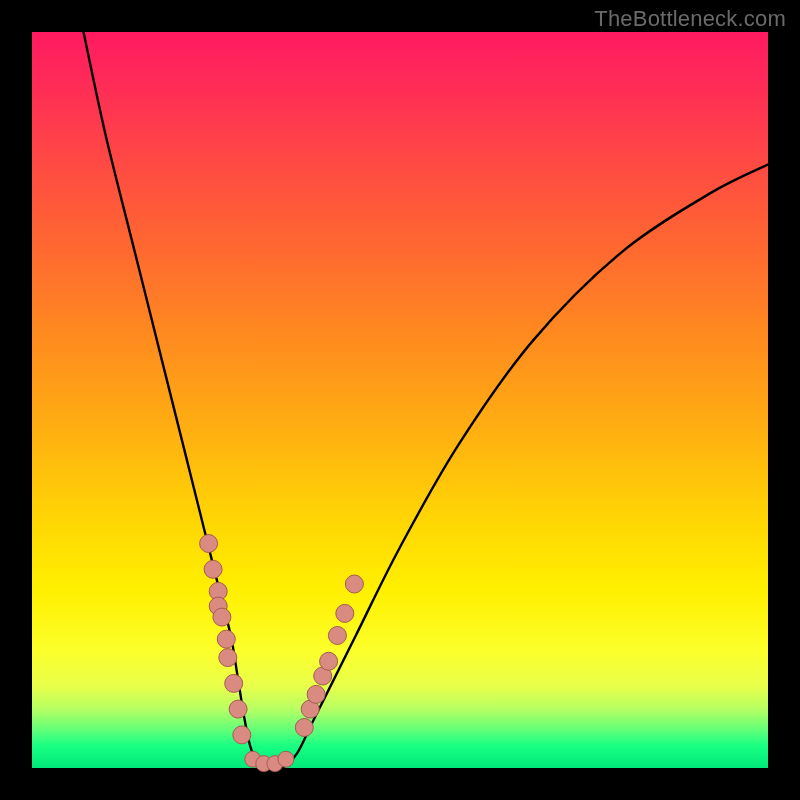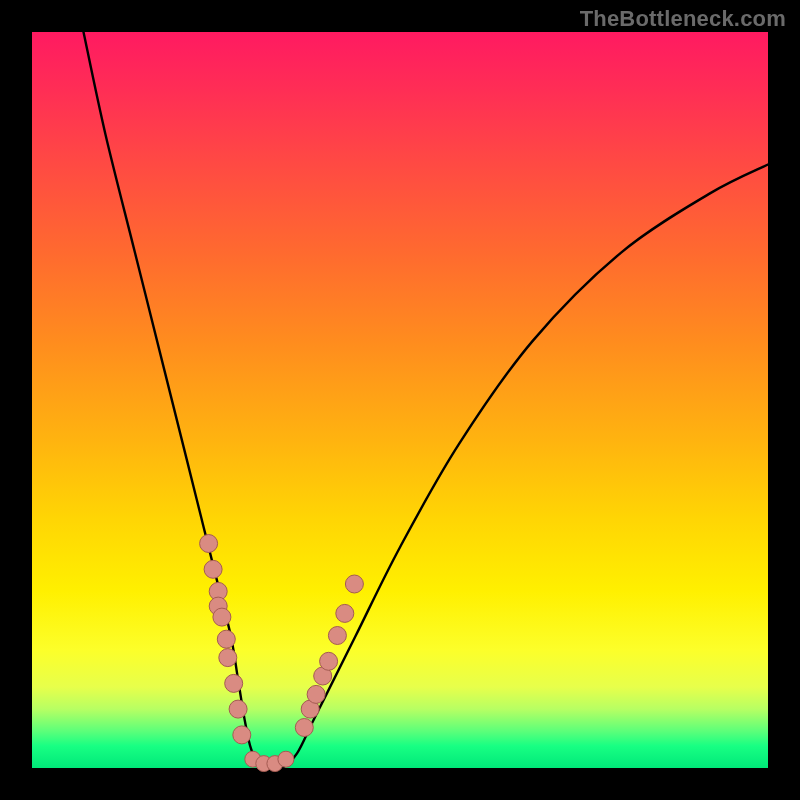--- a/index.html
+++ b/index.html
@@ -44,21 +44,21 @@
       #00e879 100%
     );
   }
   .watermark {
     position: absolute;
     top: 6px;
     right: 14px;
     color: #6a6a6a;
     font-size: 22px;
     letter-spacing: 0.2px;
-    font-weight: 700;
+    font-weight: 400;
     user-select: none;
   }
   svg.curve {
     position: absolute;
     left: 0;
     top: 0;
     width: 736px;
     height: 736px;
     overflow: visible;
   }

